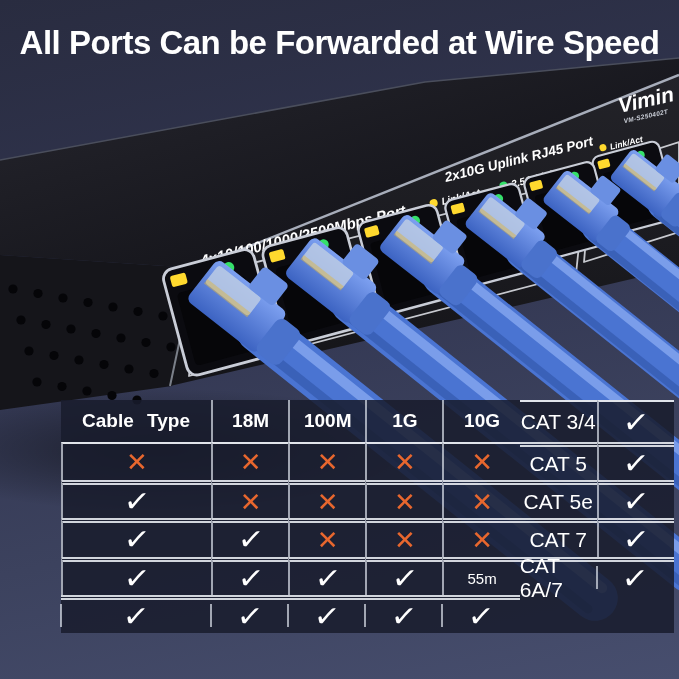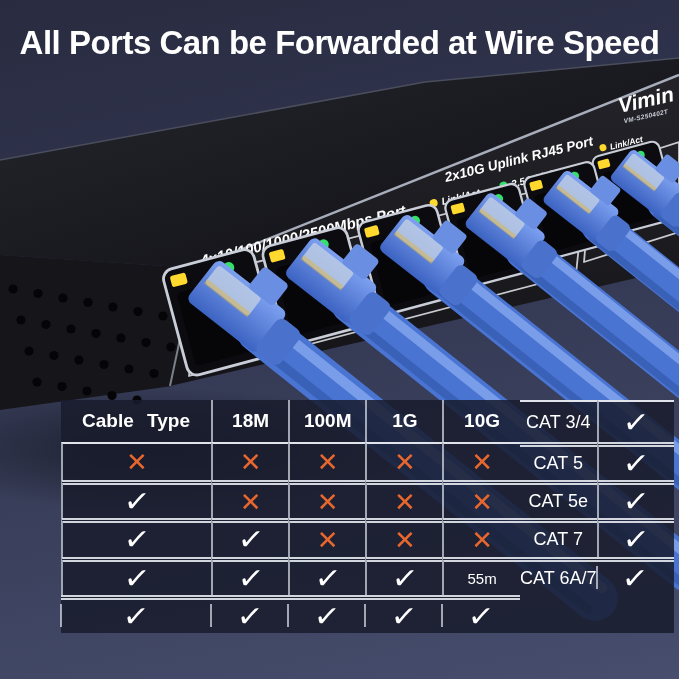--- a/index.html
+++ b/index.html
@@ -18,21 +18,21 @@
     position:absolute;left:33px;top:400px;width:613px;height:233px;
     background:rgba(24,28,44,.86);
     display:grid;grid-template-columns:150px repeat(6,1fr);
     grid-template-rows:42px repeat(5,38.2px);
     box-sizing:border-box;
     margin-left:28px;
   }
   .cell{display:flex;align-items:center;justify-content:center;color:#fff;box-sizing:border-box}
   .head{font-weight:bold;font-size:19px}
   .corner{word-spacing:8px}
-  .rowlab{font-size:18px}
+  .rowlab{font-size:21px}
   .vline{border-left:2px solid rgba(214,219,229,.72)}
   .hline{border-top:2px solid rgba(236,239,245,.95)}
   .hdouble{border-top:5px double rgba(236,239,245,.88)}
   .tick{position:relative}
   .tick::before{content:"";position:absolute;left:-1px;top:4px;width:2px;height:23px;background:rgba(214,219,229,.72)}
   .mk-c{font-family:"DejaVu Sans",sans-serif;font-size:31px;line-height:1;transform:rotate(6deg)}
   .mk-x{font-family:"DejaVu Sans",sans-serif;font-size:26px;font-weight:bold;line-height:1}
   .mk-t{font-size:15px;font-weight:normal;color:#fff}
   svg text{font-family:"Liberation Sans",sans-serif}
 </style>

